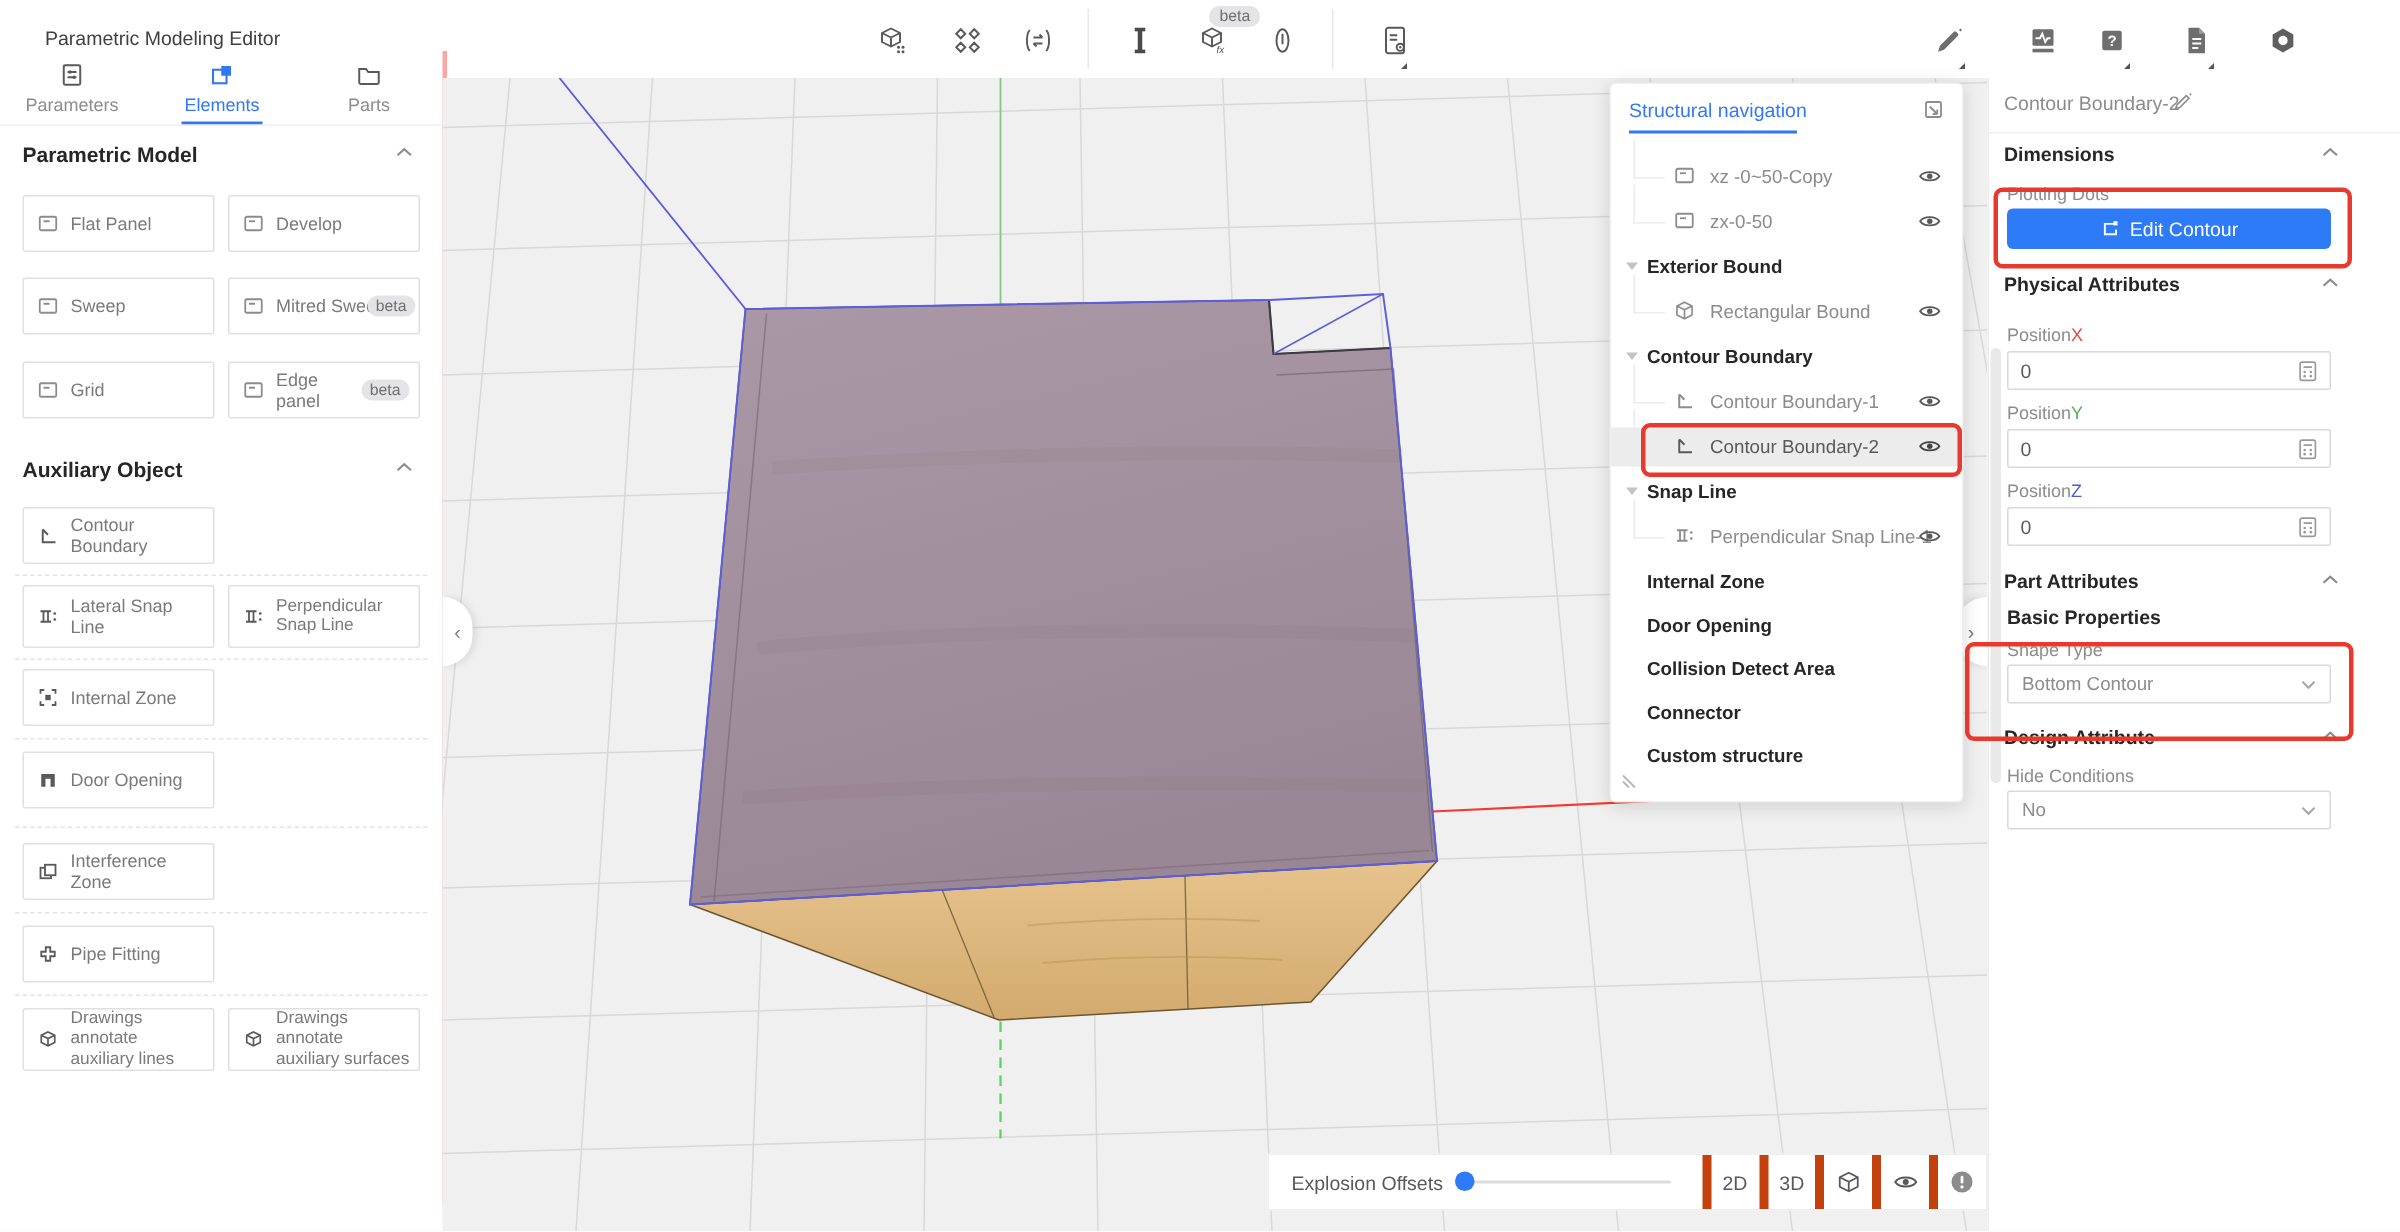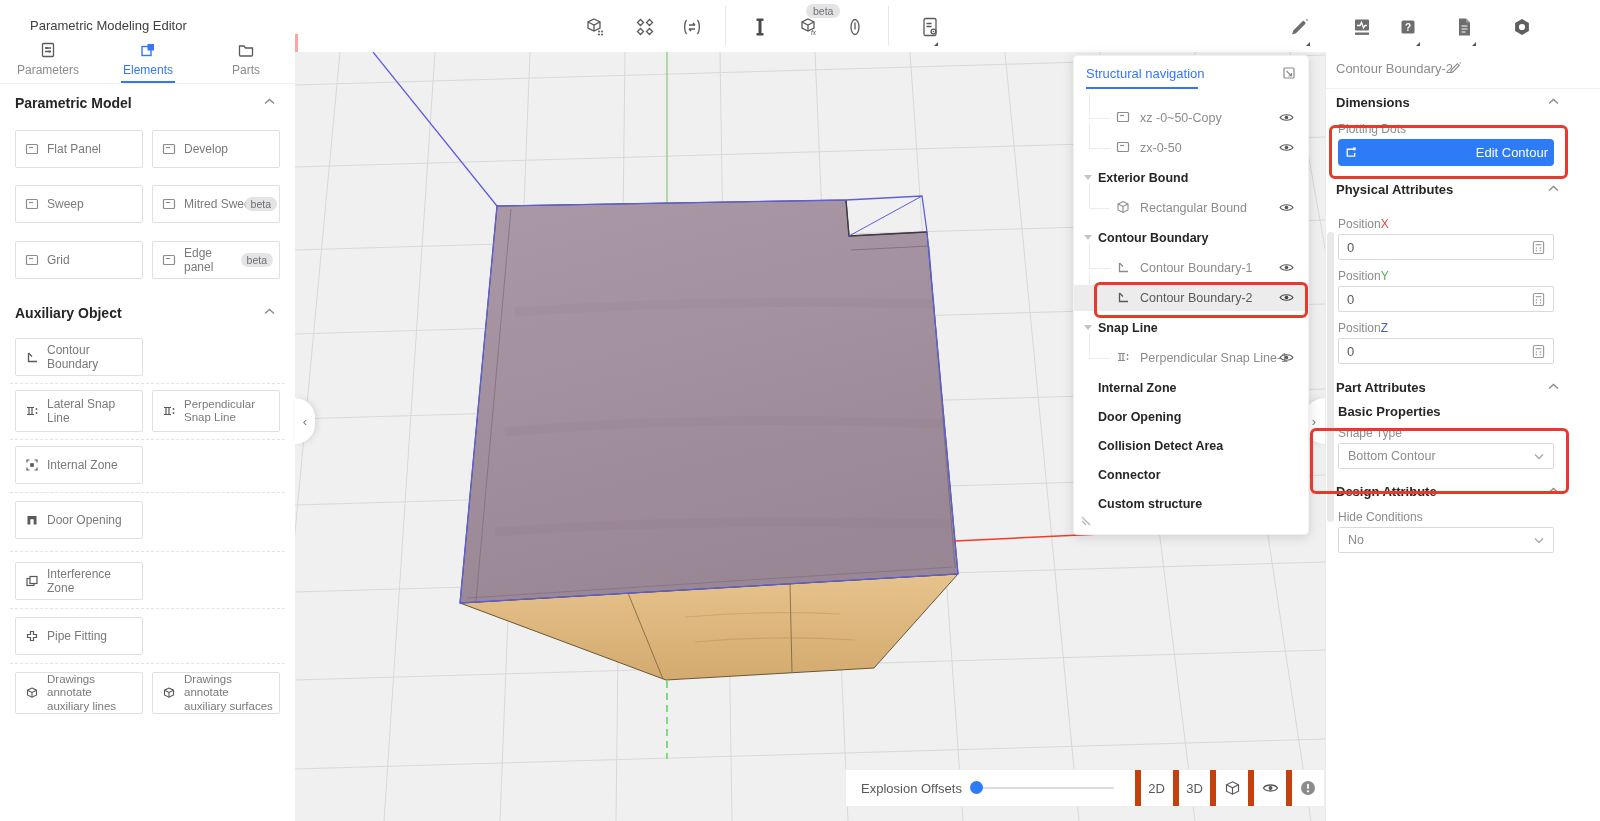--- a/index.html
+++ b/index.html
@@ -51,21 +51,21 @@
   #rightpanel{left:1325px;top:52px;width:275px;height:769px;background:#fff;border-left:1px solid #ebebeb;}
   .rp-sect{left:10px;font-size:13px;font-weight:700;color:#262626;}
   .rp-chev{left:222px;}
   .rp-lab{left:12px;font-size:12px;color:#8c8c8c;}
   .rp-input{left:12px;width:216px;height:26px;box-sizing:border-box;border:1px solid #d9d9d9;border-radius:2px;background:#fff;display:flex;align-items:center;padding:0 8px;cursor:text;}
   .rp-input .val{font-size:13px;color:#595959;flex:1;}
   .rp-select{left:12px;width:216px;height:26px;box-sizing:border-box;border:1px solid #d9d9d9;border-radius:2px;background:#fff;display:flex;align-items:center;padding:0 9px;cursor:pointer;}
   .rp-select .val{font-size:12.5px;color:#8c8c8c;flex:1;text-align:left;}
   .ax{font-size:12px;}
   #rp-scroll{left:1px;top:180px;width:7px;height:290px;background:#e9e9e9;border-radius:4px;}
-  #btn-editcontour{left:12px;top:87px;width:216px;height:27px;background:#2e7bf7;border:none;border-radius:4px;color:#fff;font-size:13px;display:flex;align-items:center;justify-content:space-between;gap:7px;cursor:pointer;}
+  #btn-editcontour{left:12px;top:87px;width:216px;height:27px;background:#2e7bf7;border:none;border-radius:4px;color:#fff;font-size:13px;display:flex;align-items:center;justify-content:center;gap:7px;cursor:pointer;}
   
   .redbox{border:3px solid #e7392d;border-radius:6px;background:transparent;}
   
   #bottombar{left:845px;top:769px;width:480px;height:38px;background:#fff;border:1px solid #ededed;box-sizing:border-box;display:flex;align-items:stretch;}
   .bb-cell{border-left:6px solid #c2410c;width:38px;display:flex;align-items:center;justify-content:center;cursor:pointer;box-sizing:border-box;}
   .bb-cell.txt{font-size:13px;color:#595959;}
   #bb-slidercell{width:290px;display:flex;align-items:center;border-left:none;}
   #bb-label{margin-left:15px;font-size:13px;color:#595959;white-space:nowrap;}
   #bb-track{position:relative;margin-left:14px;width:138px;height:2px;background:#dcdcdc;border-radius:1px;}
   #bb-knob{position:absolute;left:-6px;top:-6px;width:13px;height:13px;border-radius:50%;background:#2e7bf7;cursor:pointer;}

